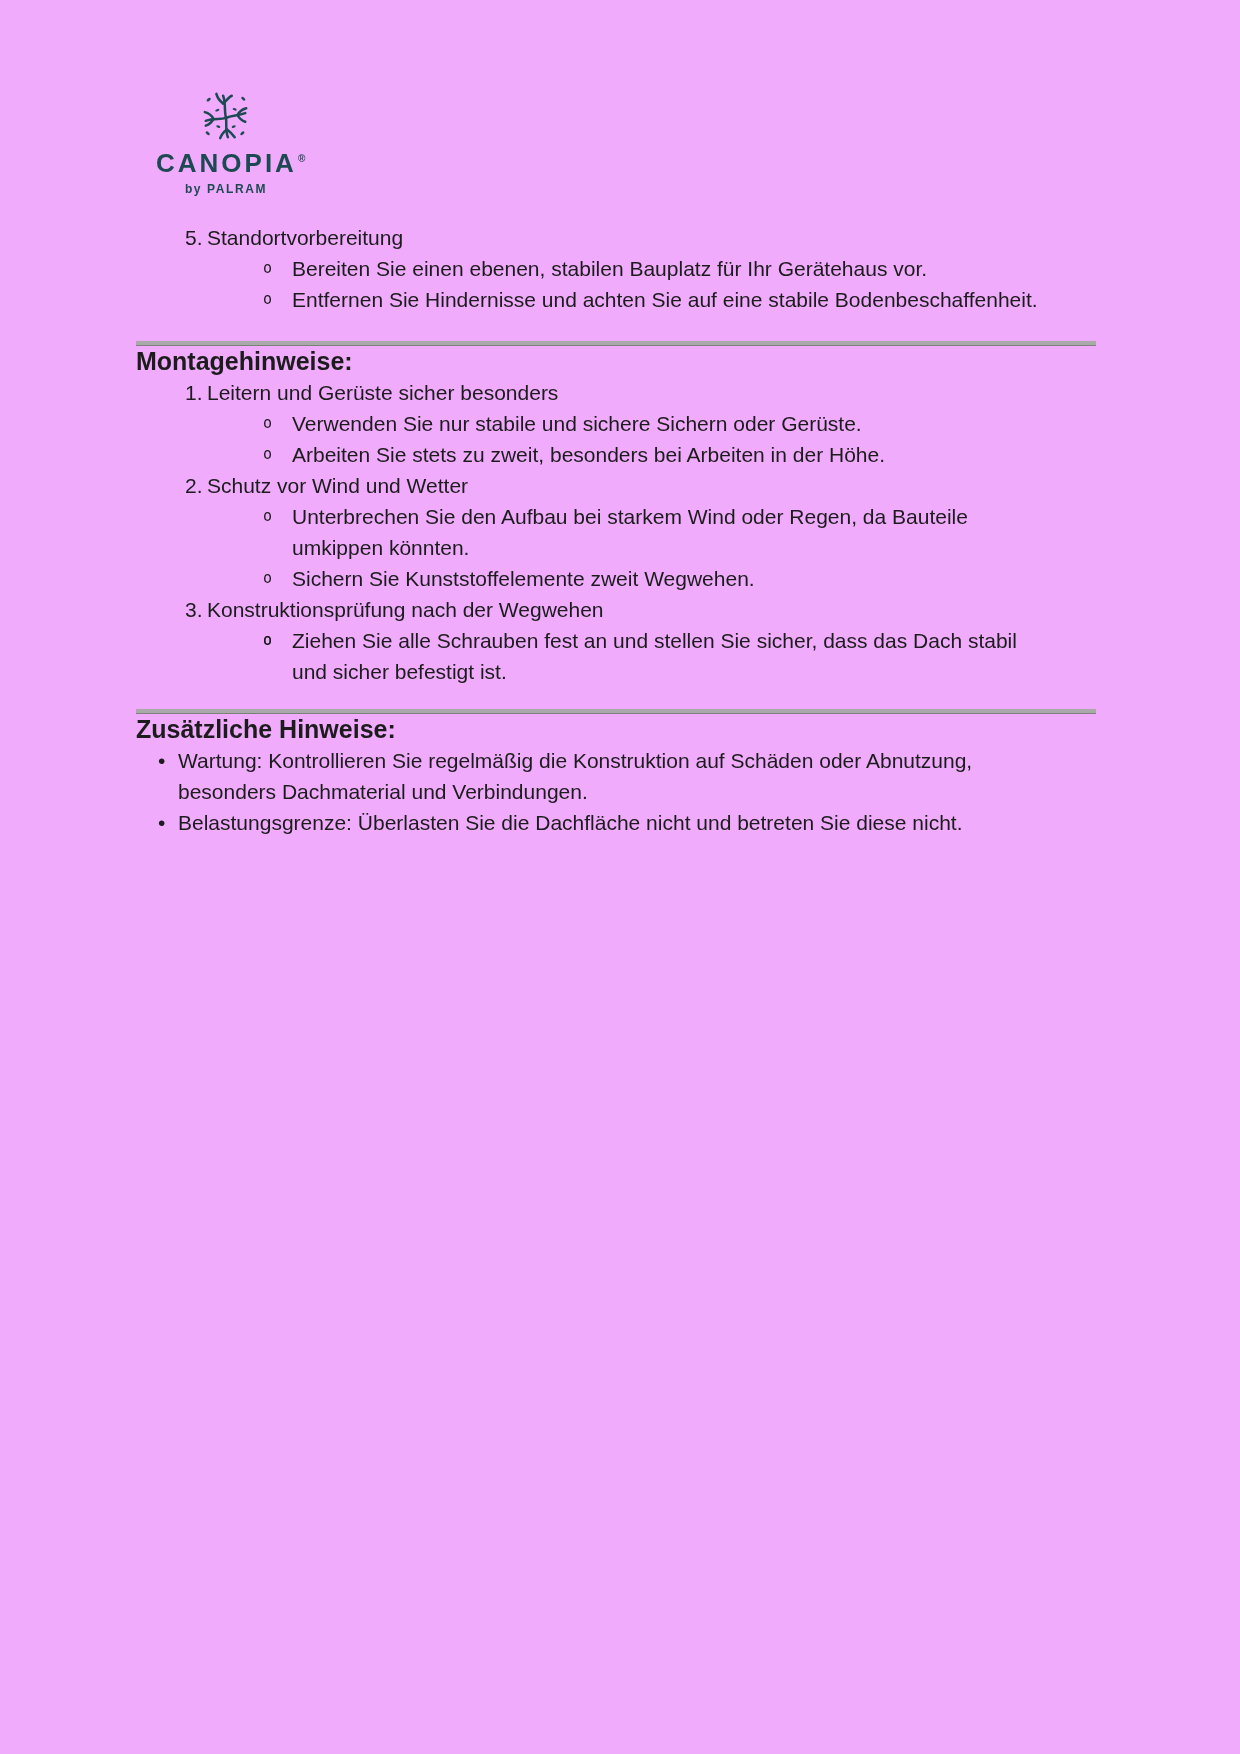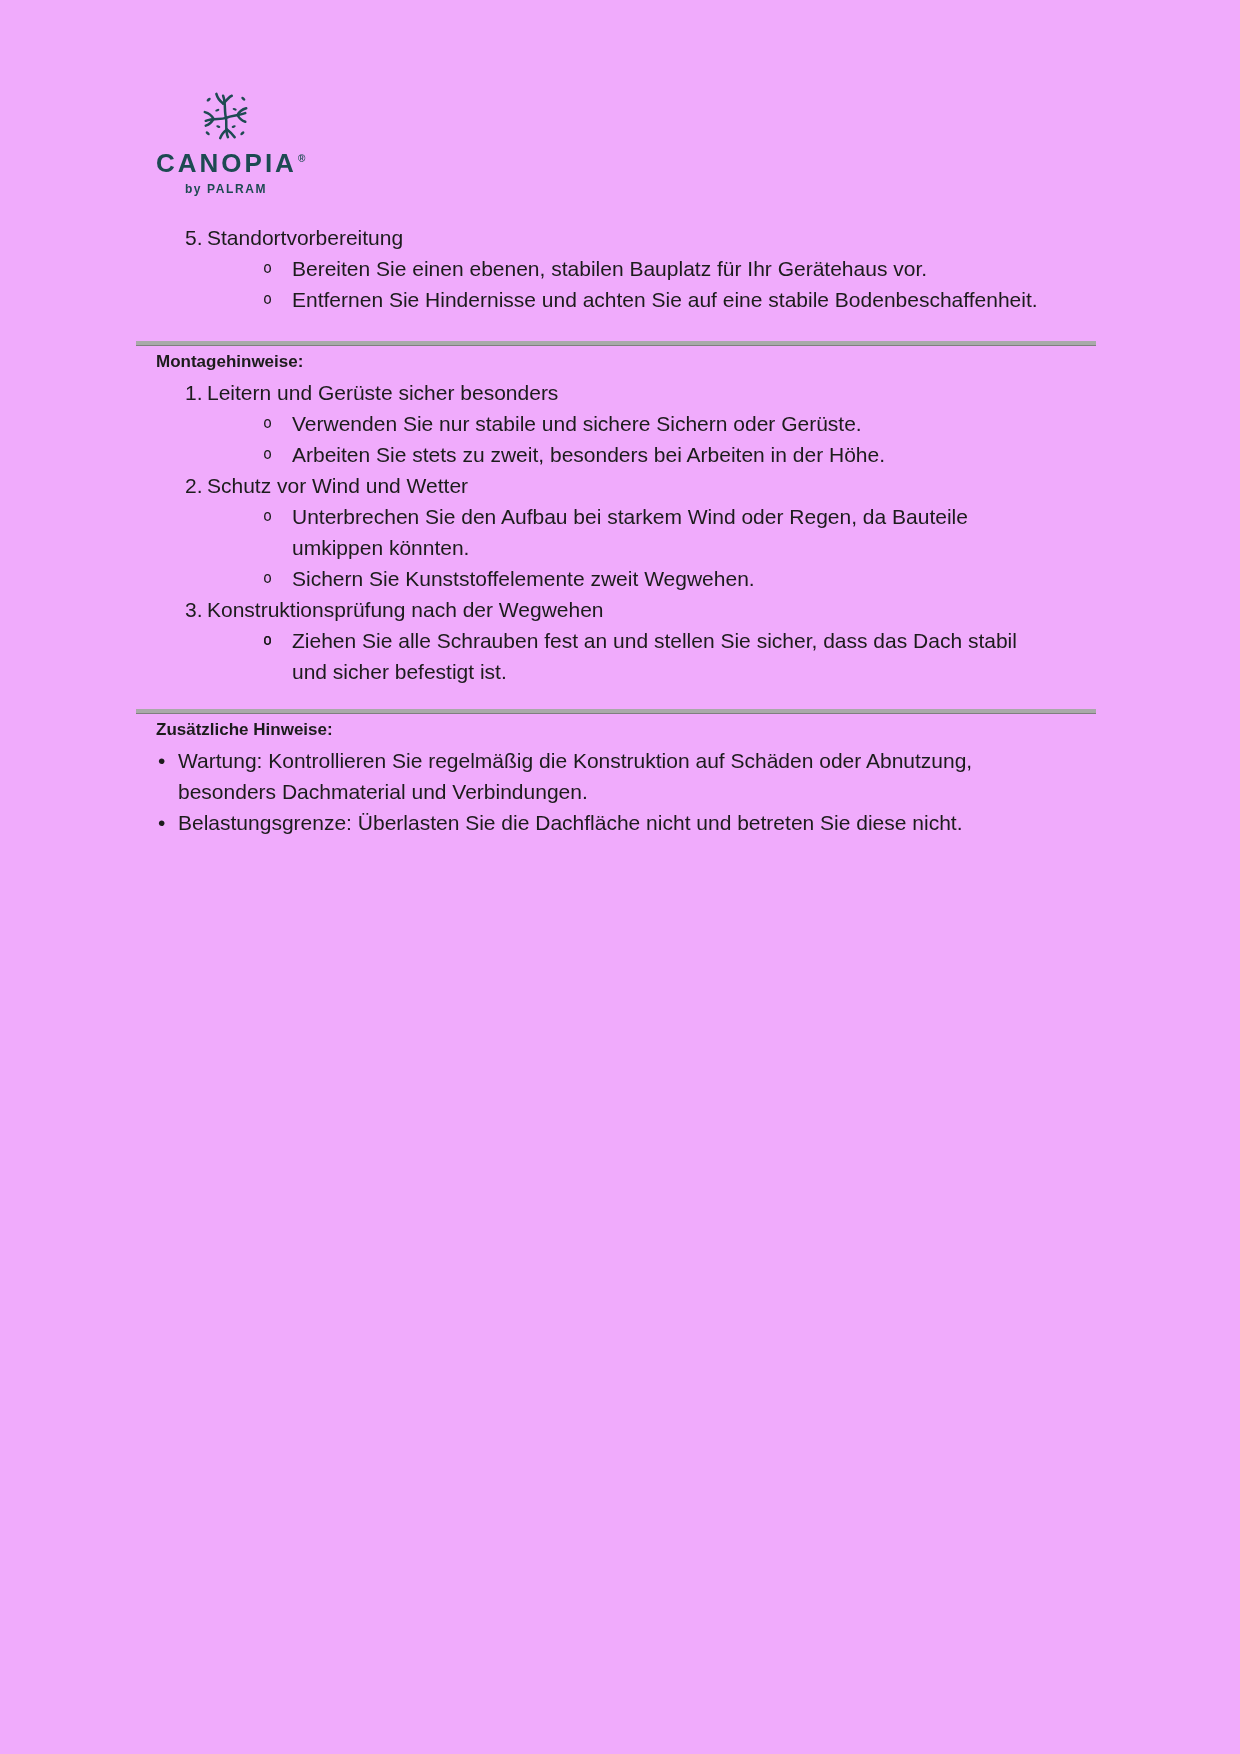--- a/index.html
+++ b/index.html
@@ -77,23 +77,22 @@
   .o-m {
     left: 127px;
     font-family: "DejaVu Sans Mono", monospace;
     font-size: 15px;
     line-height: 31px;
   }
   .b-m { left: 22px; font-size: 21px; line-height: 31px; }
 
   .heading {
     font-weight: bold;
-    font-size: 17px;
+    font-size: 25px;
     line-height: 31px;
-    margin-left: 20px;
   }
 
   .divider {
     height: 4px;
     background: #a9a9a9;
     border-bottom: 1px solid #7f7f7f;
     margin-top: 26px;
   }
   .divider.second { margin-top: 22px; }
 </style>

